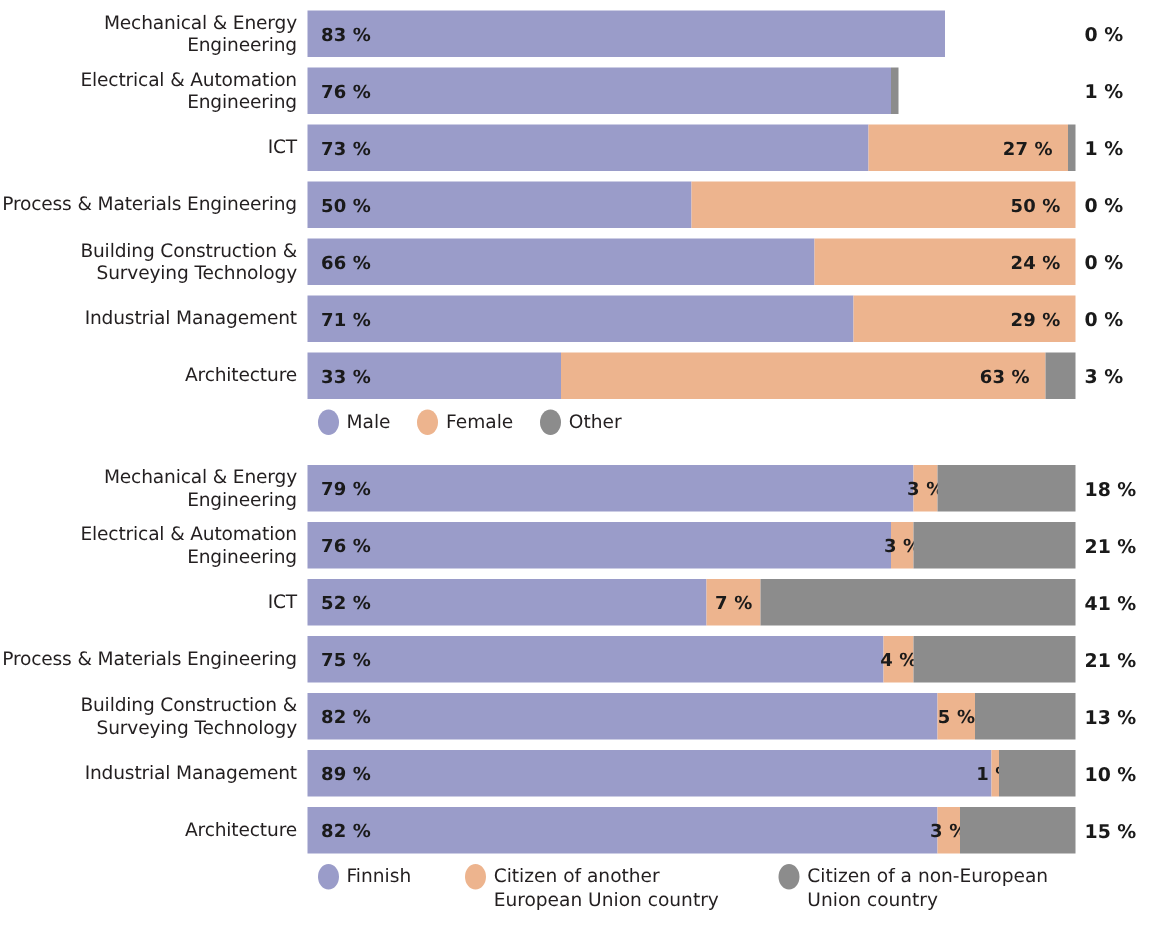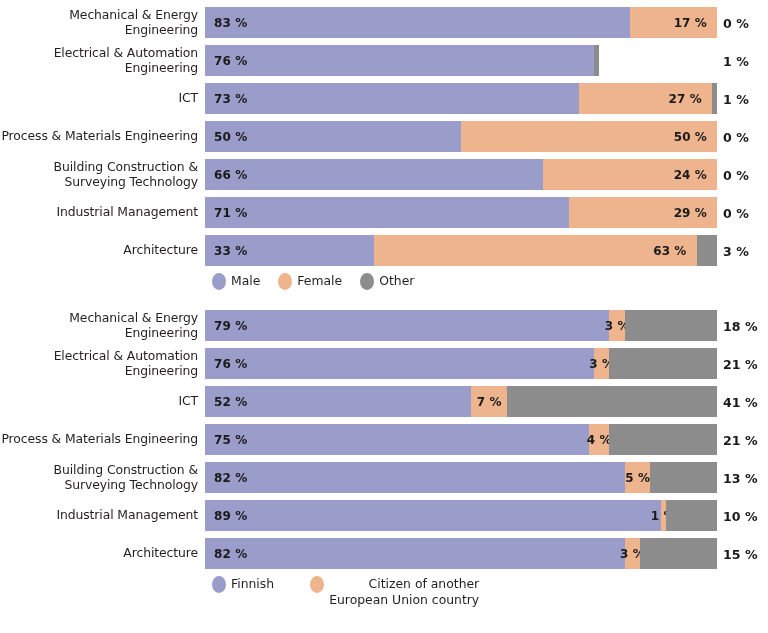--- a/index.html
+++ b/index.html
@@ -104,43 +104,39 @@
     margin-top: 0px;
   }
   .dot-purple { background: #9a9cc9; }
   .dot-orange { background: #edb48e; }
   .dot-gray  { background: #8c8c8c; }
   .legend-text {
     font-size: 12.4px;
     line-height: 15.5px;
     color: #231f20;
     white-space: pre-line;
-    text-align: right;
   }
   .legend-2 .legend-item { margin-right: 40px; }
   .legend-2 .legend-item:nth-child(1) { margin-right: 36px; }
   .pre-gap { height: 7px; }
 </style>
 </head>
 <body>
 
 <div class="chart-block" id="chart-gender">
   <div class="pre-gap"></div>
   <div class="rows">
 
     <div class="row">
       <div class="row-label">Mechanical &amp; Energy
 Engineering</div>
       <div class="bar">
         <div class="seg seg-male" style="width:83%">
           <span class="val val-left">83 %</span>
         </div>
-        <div class="seg seg-female" style="width:17%">
-          <span class="val val-right">17 %</span>
-        </div>
         <div class="seg seg-other" style="width:0%"></div>
         <span class="val-outside" style="left:518px">0 %</span>
       </div>
     </div>
 
     <div class="row">
       <div class="row-label">Electrical &amp; Automation
 Engineering</div>
       <div class="bar">
         <div class="seg seg-male" style="width:76%">
@@ -349,14 +345,19 @@
   <div class="legend legend-2">
     <div class="legend-item">
       <span class="legend-dot dot-purple"></span>
       <span class="legend-text">Finnish</span>
     </div>
     <div class="legend-item">
       <span class="legend-dot dot-orange"></span>
       <span class="legend-text">Citizen of another
 European Union country</span>
     </div>
+    <div class="legend-item">
+      <span class="legend-dot dot-gray"></span>
+      <span class="legend-text">Citizen of a non-European
+Union country</span>
+    </div>
   </div>
 </div>
 
 </body></html>

